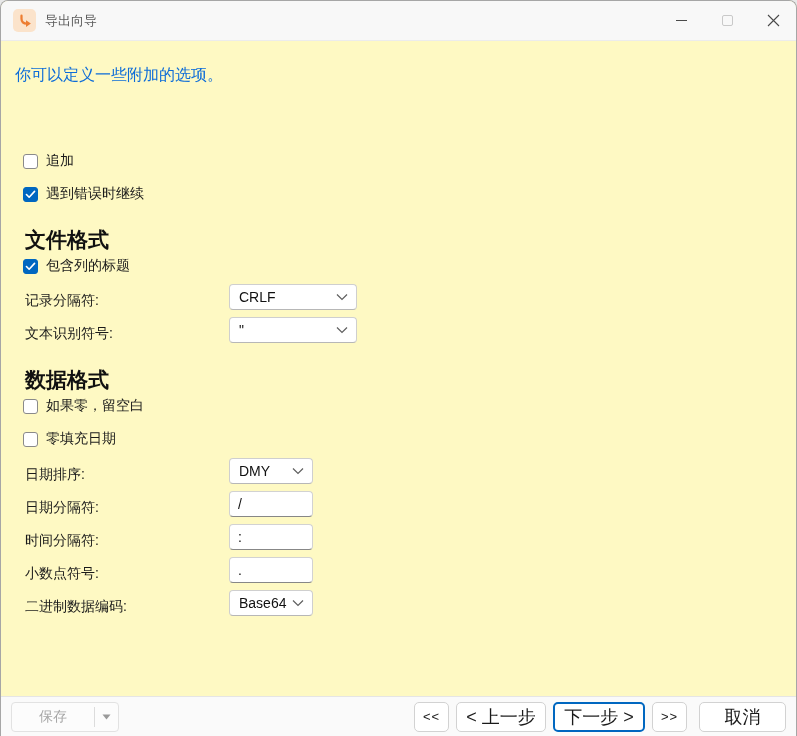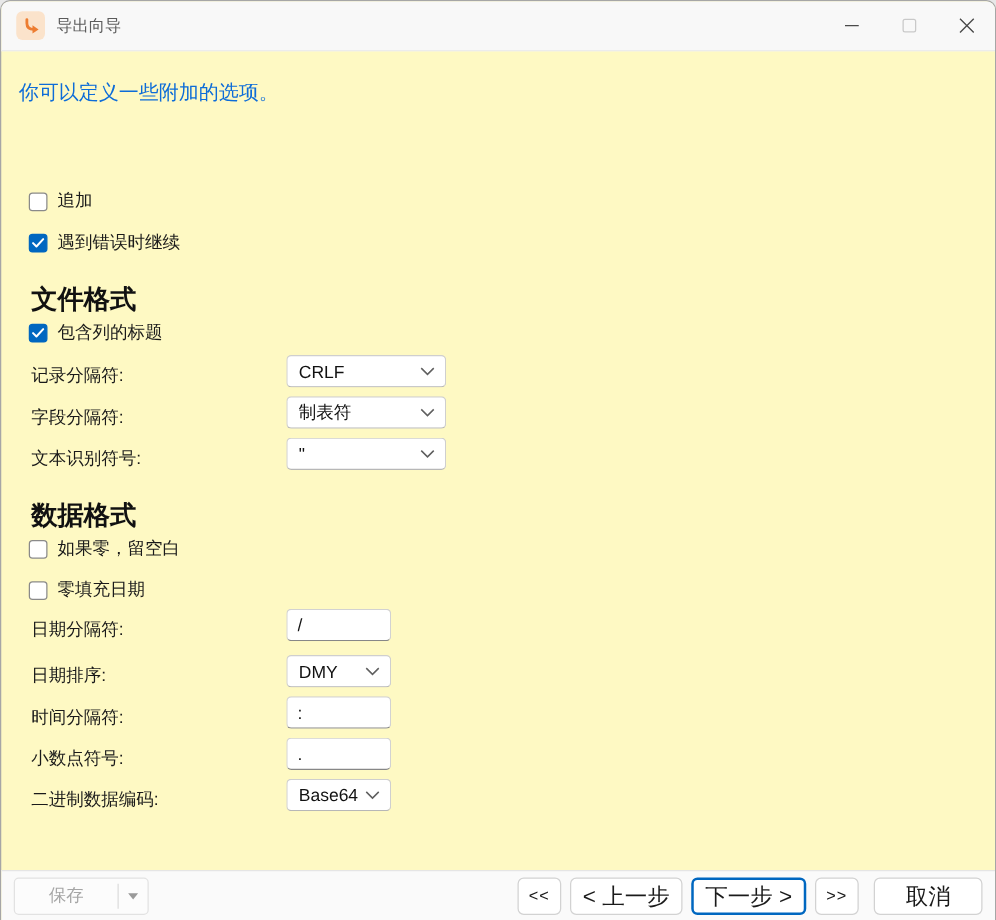--- a/index.html
+++ b/index.html
@@ -161,31 +161,20 @@
       <div class="combo wide">
         <span>CRLF</span>
         <span class="chev">
             <svg width="12" height="8" viewBox="0 0 12 8">
               <polyline points="1,1.5 6,6.5 11,1.5" fill="none" stroke="#5f5f5f" stroke-width="1.2"></polyline>
             </svg>
           </span>
       </div>
     </div>
 
-    <div class="form-row">
-      <span class="form-label">字段分隔符:</span>
-      <div class="combo wide">
-        <span>制表符</span>
-        <span class="chev">
-            <svg width="12" height="8" viewBox="0 0 12 8">
-              <polyline points="1,1.5 6,6.5 11,1.5" fill="none" stroke="#5f5f5f" stroke-width="1.2"></polyline>
-            </svg>
-          </span>
-      </div>
-    </div>
 
     <div class="form-row">
       <span class="form-label">文本识别符号:</span>
       <div class="combo wide">
         <span>"</span>
         <span class="chev">
             <svg width="12" height="8" viewBox="0 0 12 8">
               <polyline points="1,1.5 6,6.5 11,1.5" fill="none" stroke="#5f5f5f" stroke-width="1.2"></polyline>
             </svg>
           </span>
@@ -199,37 +188,37 @@
         
       </div>
       <span class="cb-label">如果零，留空白</span>
     </div>
 
     <div class="cb-row r-zerodate">
       <div class="checkbox">
         
       </div>
       <span class="cb-label">零填充日期</span>
-    </div>
-
-    <div class="form-row">
-      <span class="form-label">日期分隔符:</span>
-      <input class="text-input" value="/" style="">
     </div>
 
     <div class="form-row first-of-data">
       <span class="form-label">日期排序:</span>
       <div class="combo narrow">
         <span>DMY</span>
         <span class="chev">
             <svg width="12" height="8" viewBox="0 0 12 8">
               <polyline points="1,1.5 6,6.5 11,1.5" fill="none" stroke="#5f5f5f" stroke-width="1.2"></polyline>
             </svg>
           </span>
       </div>
+    </div>
+
+    <div class="form-row">
+      <span class="form-label">日期分隔符:</span>
+      <input class="text-input" value="/" style="">
     </div>
 
     <div class="form-row">
       <span class="form-label">时间分隔符:</span>
       <input class="text-input" value=":" style="">
     </div>
 
     <div class="form-row">
       <span class="form-label">小数点符号:</span>
       <input class="text-input" value="." style="">

